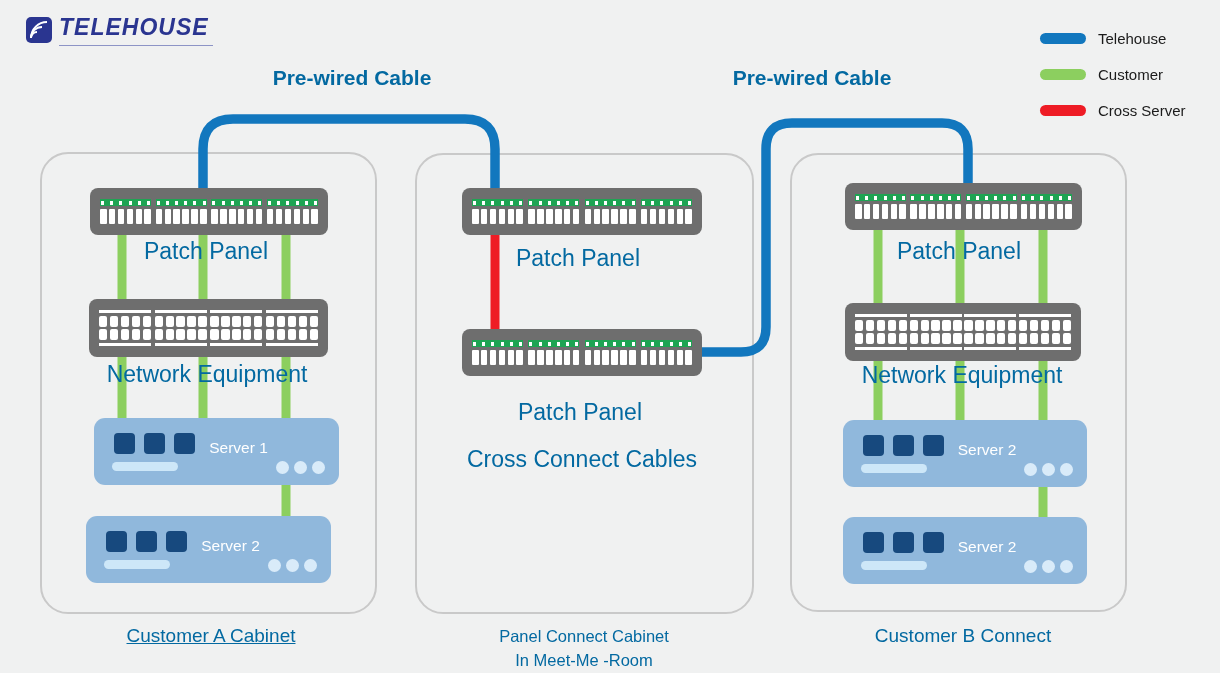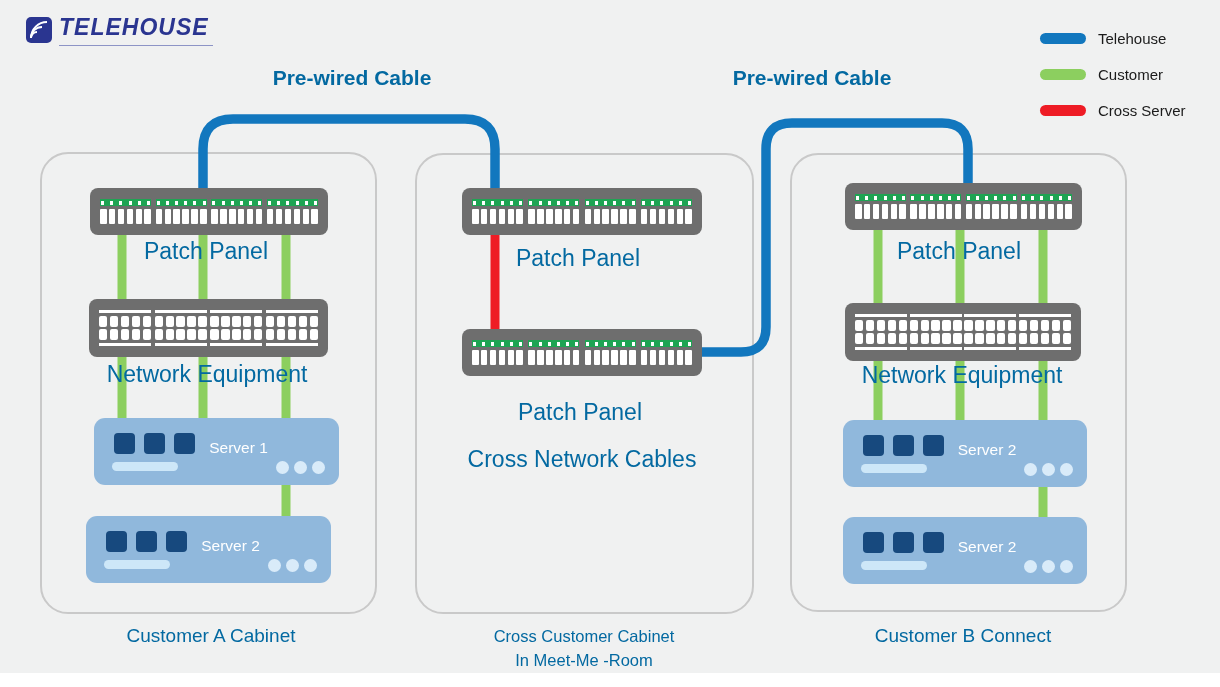--- a/index.html
+++ b/index.html
@@ -611,25 +611,25 @@
   </div>
 
   <div class="lbl prewired" style="left:352px;top:66px;">Pre-wired Cable</div>
   <div class="lbl prewired" style="left:812px;top:66px;">Pre-wired Cable</div>
 
   <div class="lbl device-label" style="left:206px;top:238px;">Patch Panel</div>
   <div class="lbl device-label" style="left:207px;top:361px;">Network Equipment</div>
 
   <div class="lbl device-label" style="left:578px;top:245px;">Patch Panel</div>
   <div class="lbl device-label" style="left:580px;top:399px;">Patch Panel</div>
-  <div class="lbl device-label" style="left:582px;top:446px;">Cross Network Cables</div>
+  <div class="lbl device-label" style="left:582px;top:446px;">Cross Connect Cables</div>
 
   <div class="lbl device-label" style="left:959px;top:238px;">Patch Panel</div>
   <div class="lbl device-label" style="left:962px;top:362px;">Network Equipment</div>
 
-  <div class="lbl cab-title" style="left:211px;top:625px;">Customer A Cabinet</div>
+  <div class="lbl cab-title" style="left:211px;top:625px;text-decoration:underline;">Customer A Cabinet</div>
   <div class="lbl cab-title-small" style="left:584px;top:624px;">
-    <div>Cross Customer Cabinet</div>
+    <div>Panel Connect Cabinet</div>
     <div>In Meet-Me -Room</div>
   </div>
   <div class="lbl cab-title" style="left:963px;top:625px;">Customer B Connect</div>
 
 </div>
 
 </body></html>

